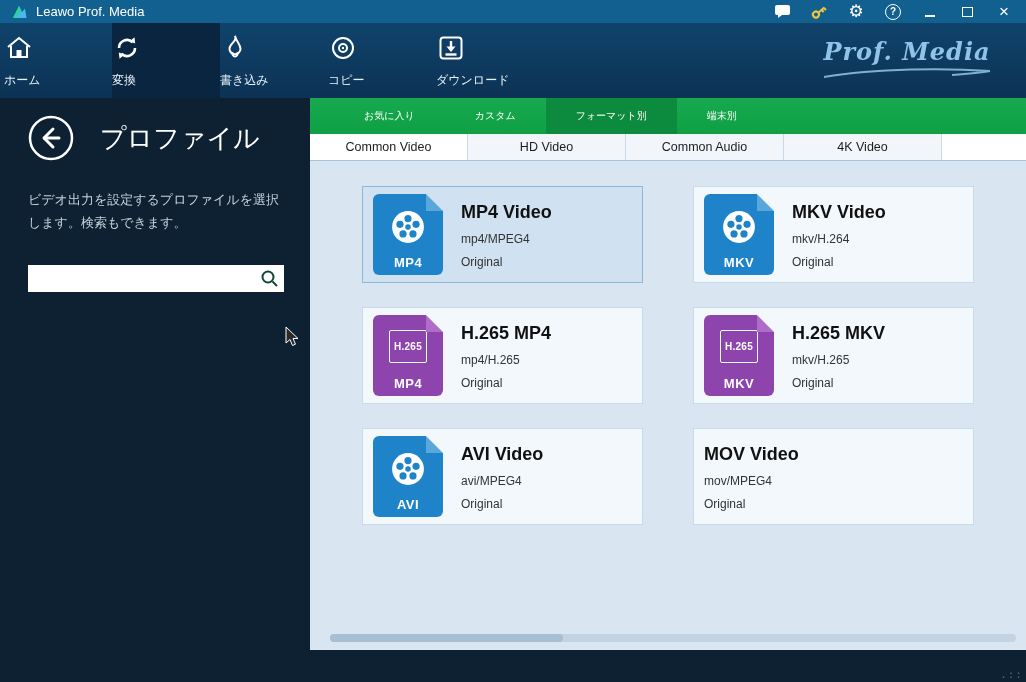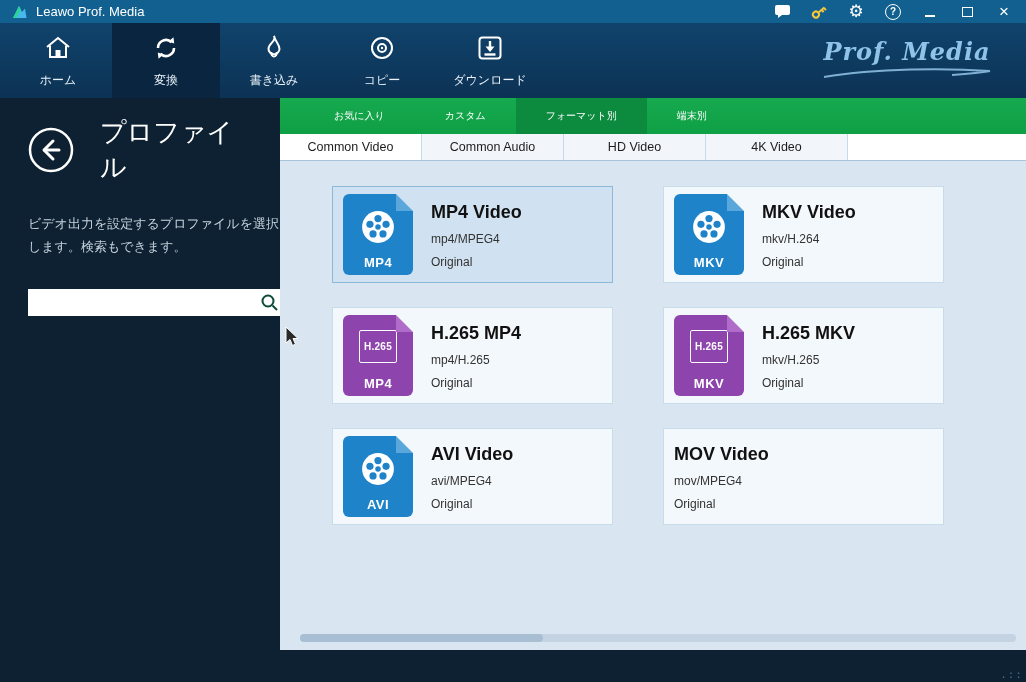--- a/index.html
+++ b/index.html
@@ -13,46 +13,46 @@
   .tb-title { color:#fff; font-size:13px; }
   .tb-icons { margin-left:auto; display:flex; align-items:center; gap:17px; }
   .tb-btn { display:flex; align-items:center; justify-content:center; width:20px; height:20px; cursor:default; }
   .help-circle { width:16px; height:16px; border:1.5px solid #fff; border-radius:50%; color:#fff; font-size:10px; font-weight:bold; display:flex; align-items:center; justify-content:center; }
   .min-glyph { width:10px; height:2px; background:#fff; margin-top:8px; }
   .max-glyph { width:11px; height:10px; border:1.5px solid #fff; }
   .close-glyph { color:#fff; font-size:17px; line-height:1; }
 
   
   .nav { height:75px; flex:none; background:linear-gradient(#10436c,#0c3254); display:flex; align-items:stretch; padding-left:4px; }
-  .nav-item { width:108px; display:flex; flex-direction:column; align-items:center; justify-content:center; gap:5px; color:#e9f2f9; cursor:default; }
+  .nav-item { width:108px; display:flex; flex-direction:column; align-items:flex-start; justify-content:center; gap:5px; color:#e9f2f9; cursor:default; }
   .nav-item.selected { background:#0a2540; }
   .nav-label { font-size:12px; }
   .brand { margin-left:auto; margin-right:34px; align-self:center; text-align:center; }
   .brand-text { font-family:"DejaVu Serif","Liberation Serif",serif; font-style:italic; font-size:24px; color:#8fc3e8; letter-spacing:1px;font-weight:bold; }
 
   
   .main { flex:1; min-height:0; display:flex; }
 
   
-  .sidebar { width:280px; flex:none; background:#0d2132; padding:17px 21px 0 28px; position:relative; }
+  .sidebar { width:310px; flex:none; background:#0d2132; padding:17px 21px 0 28px; position:relative; }
   .side-head { display:flex; align-items:center; gap:26px; }
   .back-btn { width:46px; height:46px; flex:none; cursor:pointer; }
   .side-title { color:#fff; font-size:26px; font-weight:normal; }
   .side-desc { color:#c7d3dd; font-size:13px; line-height:1.75; margin-top:28px; width:254px; }
   .searchbox { margin-top:30px; position:relative; width:256px; height:27px; background:#fff; }
   .searchbox input { width:100%; height:100%; border:0; outline:none; padding:0 30px 0 8px; font-size:13px; background:transparent; }
   .mag { position:absolute; right:5px; top:4px; }
 
   
   .content { flex:1; min-width:0; display:flex; flex-direction:column; background:#d9e6f1; position:relative; }
   .green-tabs { height:36px; flex:none; background:linear-gradient(#17a94f,#0fa045); display:flex; padding-left:24px; }
   .gtab { padding:0 30px; line-height:36px; color:#fff; font-size:10px; cursor:pointer; }
   .gtab.selected { background:#0c8a3e; }
   .sub-tabs { height:27px; flex:none; background:#fff; display:flex; border-bottom:1px solid #a9c4d8; }
-  .stab { width:142px; line-height:26px; text-align:center; font-size:12.5px; color:#1c1c1c; border-right:1px solid #c9d9e6; background:#f2f6fa; cursor:pointer; }
+  .stab { width:158px; line-height:26px; text-align:center; font-size:12.5px; color:#1c1c1c; border-right:1px solid #c9d9e6; background:#f2f6fa; cursor:pointer; }
   .stab.selected { background:#fff; }
   .stab-filler { flex:1; background:#fff; }
 
   
   .cards { padding:25px 52px 0 52px; display:grid; grid-template-columns:281px 281px; column-gap:50px; row-gap:24px; }
   .card { height:97px; background:#f3f8fc; border:1px solid #c8dbea; display:flex; align-items:center; gap:18px; padding:7px 10px; cursor:pointer; --pagebg:#f3f8fc; }
   .card.selected { background:#d0e2f1; border-color:#8cb8da; --pagebg:#d0e2f1; }
   .ficon { position:relative; width:70px; height:81px; flex:none; background:var(--c); border-radius:6px; display:flex; align-items:center; justify-content:center; }
   .fold { content:""; position:absolute; top:0; right:0; width:0; height:0; border-style:solid; border-width:0 17px 17px 0; border-color:var(--pagebg) var(--pagebg) var(--fold) var(--fold); }
   .reel { margin-bottom:16px; }
@@ -204,22 +204,22 @@
 
       <div class="green-tabs">
         <div class="gtab">お気に入り</div>
         <div class="gtab">カスタム</div>
         <div class="gtab selected">フォーマット別</div>
         <div class="gtab">端末別</div>
       </div>
 
       <div class="sub-tabs">
         <div class="stab selected">Common Video</div>
+        <div class="stab">HD Video</div>
         <div class="stab">Common Audio</div>
-        <div class="stab">HD Video</div>
         <div class="stab">4K Video</div>
         <div class="stab-filler"></div>
       </div>
 
       <div class="cards">
 
         <div class="card selected" style="--c:#1e83c9;--fold:#5aa7dc;">
           <div class="ficon">
             <span class="fold"></span>
             <svg class="reel" width="36" height="36" viewBox="0 0 34 34">

